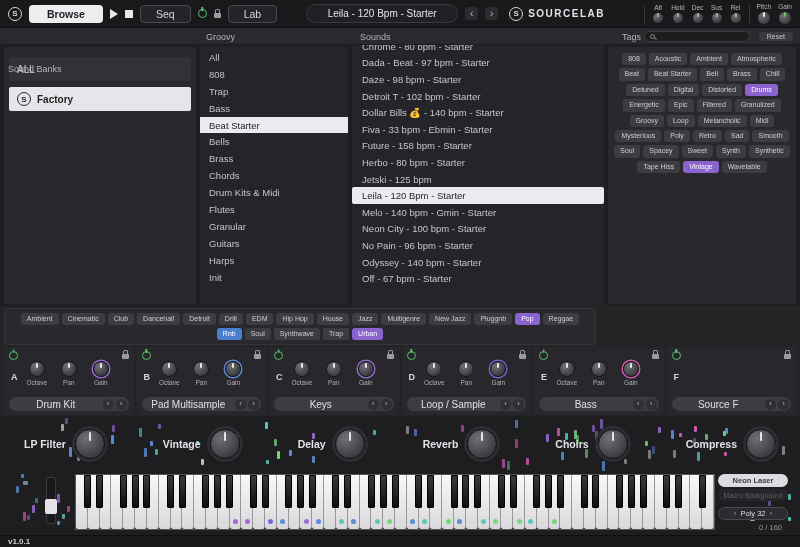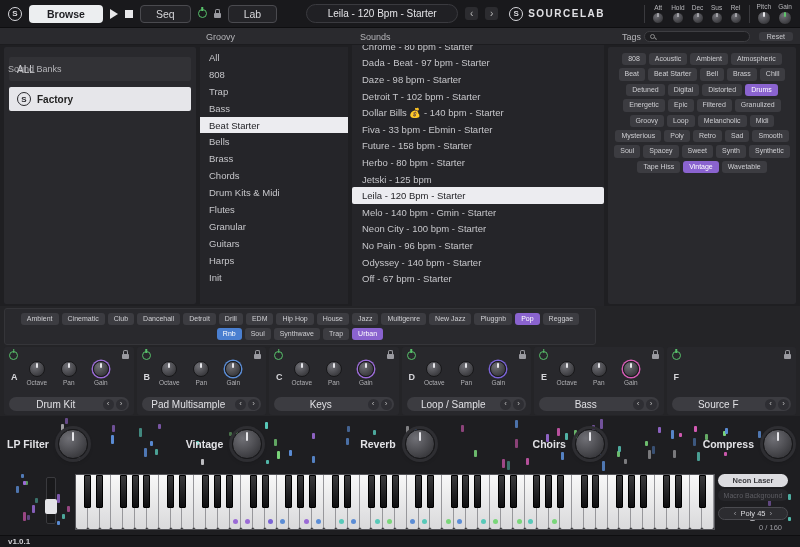--- a/index.html
+++ b/index.html
@@ -79,21 +79,21 @@
   .ch-knob{width:16px;height:16px;}
   .knob-unit span{font-size:6.5px;color:#b0b0b4;margin-top:2px;}
   .strip-name{position:absolute;left:5px;right:5px;bottom:4px;height:14px;background:#3c3c41;border-radius:7px;display:flex;align-items:center;cursor:pointer;}
   .strip-name .nm{flex:1;text-align:center;font-size:10px;color:#e0e0e4;white-space:nowrap;overflow:hidden;}
   .chev.sm{width:11px;height:11px;font-size:8px;background:#2e2e33;border-radius:50%;margin-right:2px;flex:0 0 auto;}
 
   
   #lower-bg{position:absolute;top:416px;left:0;width:800px;height:119px;background:#1e1e21;}
   #particles{position:absolute;top:414px;left:0;width:800px;height:121px;z-index:1;pointer-events:none;}
   .particle{position:absolute;width:3px;border-radius:1px;}
-  #fx-row{position:absolute;top:417px;left:0;width:800px;height:53px;display:flex;justify-content:space-between;padding:0 7px;z-index:2;}
+  #fx-row{position:absolute;top:417px;left:0;width:800px;height:53px;display:flex;justify-content:space-between;padding:0 24px;z-index:2;}
   .fx{display:flex;align-items:center;gap:9px;}
   .fx-label{font-size:10.5px;font-weight:bold;color:#e2e2e6;}
   .fx-knob{width:30px;height:30px;box-shadow:0 0 0 3px #2e2e32,0 2px 4px rgba(0,0,0,.5);}
 
   #kb-area{position:absolute;top:470px;left:0;width:800px;height:65px;z-index:2;}
   #fader{position:absolute;left:46px;top:7px;width:10px;height:47px;background:#19191b;border:1px solid #3a3a3e;border-radius:2px;}
   #fader-handle{position:absolute;left:-2px;top:21px;width:12px;height:15px;background:#e4e4e8;border-radius:2px;cursor:pointer;}
   #keys{position:absolute;left:75px;top:4px;width:640px;height:56px;background:#0c0c0e;border:1px solid #55555a;}
   .wkey{position:absolute;top:0;height:54px;background:linear-gradient(#f8f8f8,#d9d9db);border-right:1px solid #97979b;border-radius:0 0 2px 2px;cursor:pointer;}
   .bkey{position:absolute;top:0;height:33px;width:7px;background:linear-gradient(#3a3a3c,#0e0e10);border:1px solid #000;border-radius:0 0 1px 1px;z-index:2;cursor:pointer;}
@@ -523,20 +523,24 @@
       <div class="particle" style="left: 758.4px; top: 74.9px; height: 5.1px; background: rgb(88, 201, 185); opacity: 0.66;"></div>
       <div class="particle" style="left: 788.2px; top: 103.1px; height: 4.1px; background: rgb(88, 201, 185); opacity: 0.92;"></div>
     </div>
   <div id="fx-row">
       <div class="fx">
         <span class="fx-label">LP Filter</span>
         <div class="knob fx-knob"></div>
       </div>
       <div class="fx">
         <span class="fx-label">Vintage</span>
+        <div class="knob fx-knob"></div>
+      </div>
+      <div class="fx">
+        <span class="fx-label">Delay</span>
         <div class="knob fx-knob"></div>
       </div>
       <div class="fx">
         <span class="fx-label">Reverb</span>
         <div class="knob fx-knob"></div>
       </div>
       <div class="fx">
         <span class="fx-label">Choirs</span>
         <div class="knob fx-knob"></div>
       </div>
@@ -660,21 +664,21 @@
         <div class="kdot" style="left: 405.111px; background: rgb(88, 201, 185);"></div>
         <div class="kdot" style="left: 416.926px; background: rgb(122, 214, 122);"></div>
         <div class="kdot" style="left: 440.556px; background: rgb(122, 214, 122);"></div>
         <div class="kdot" style="left: 452.37px; background: rgb(88, 201, 185);"></div>
         <div class="kdot" style="left: 476px; background: rgb(122, 214, 122);"></div>
       </div>
     <div id="neon-btn">Neon Laser</div>
     <div id="macro-btn">Macro Background</div>
     <div id="poly-btn">
       <span class="pchev">‹</span>
-      <span>Poly 45</span>
+      <span>Poly 32</span>
       <span class="pchev">›</span>
     </div>
     <div id="voices">0 / 160</div>
   </div>
 
   <div id="bottombar">
     <span id="version">v1.0.1</span>
   </div>
 
 </div>

